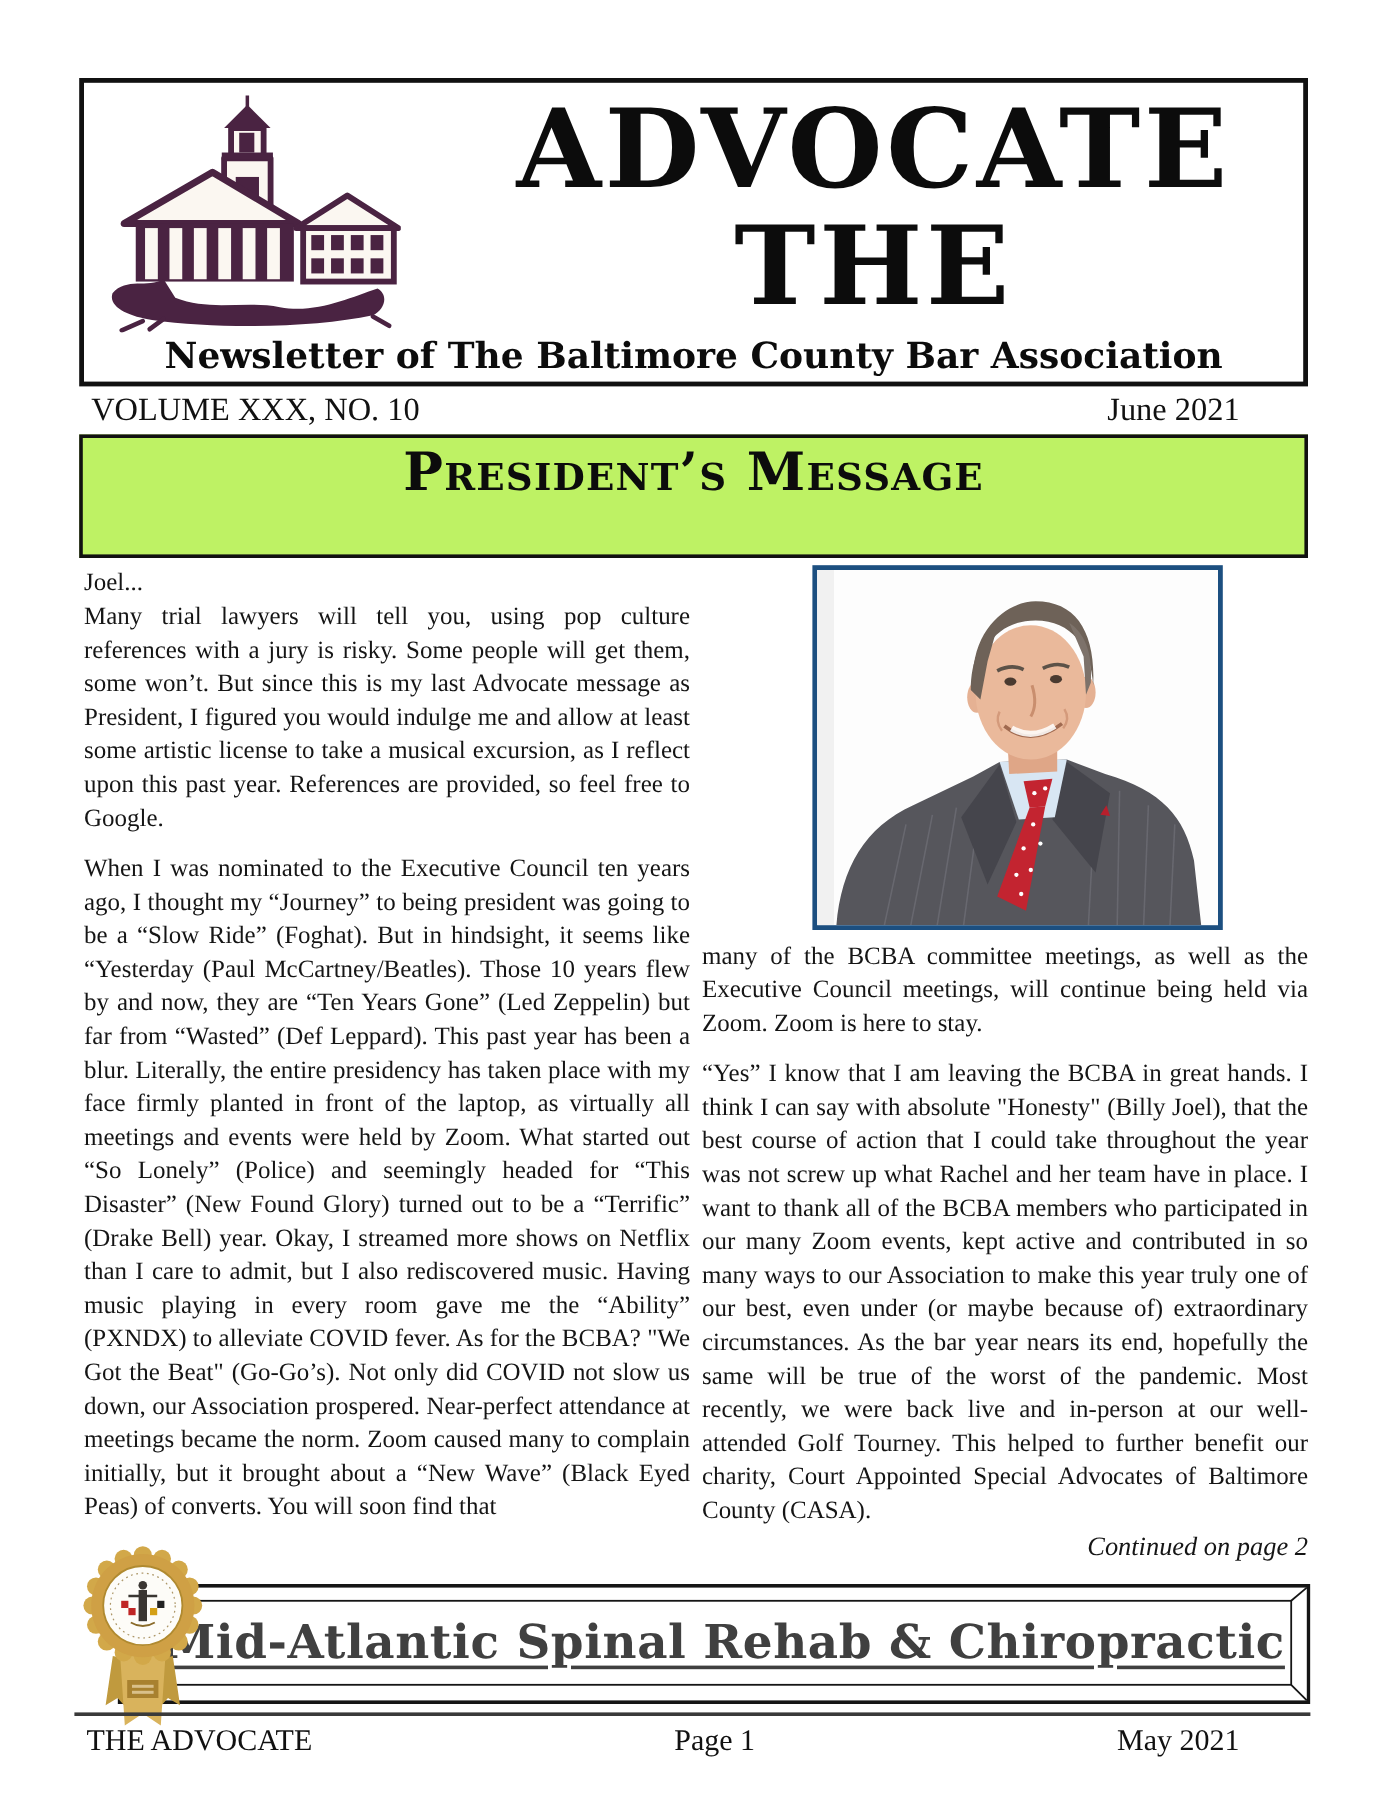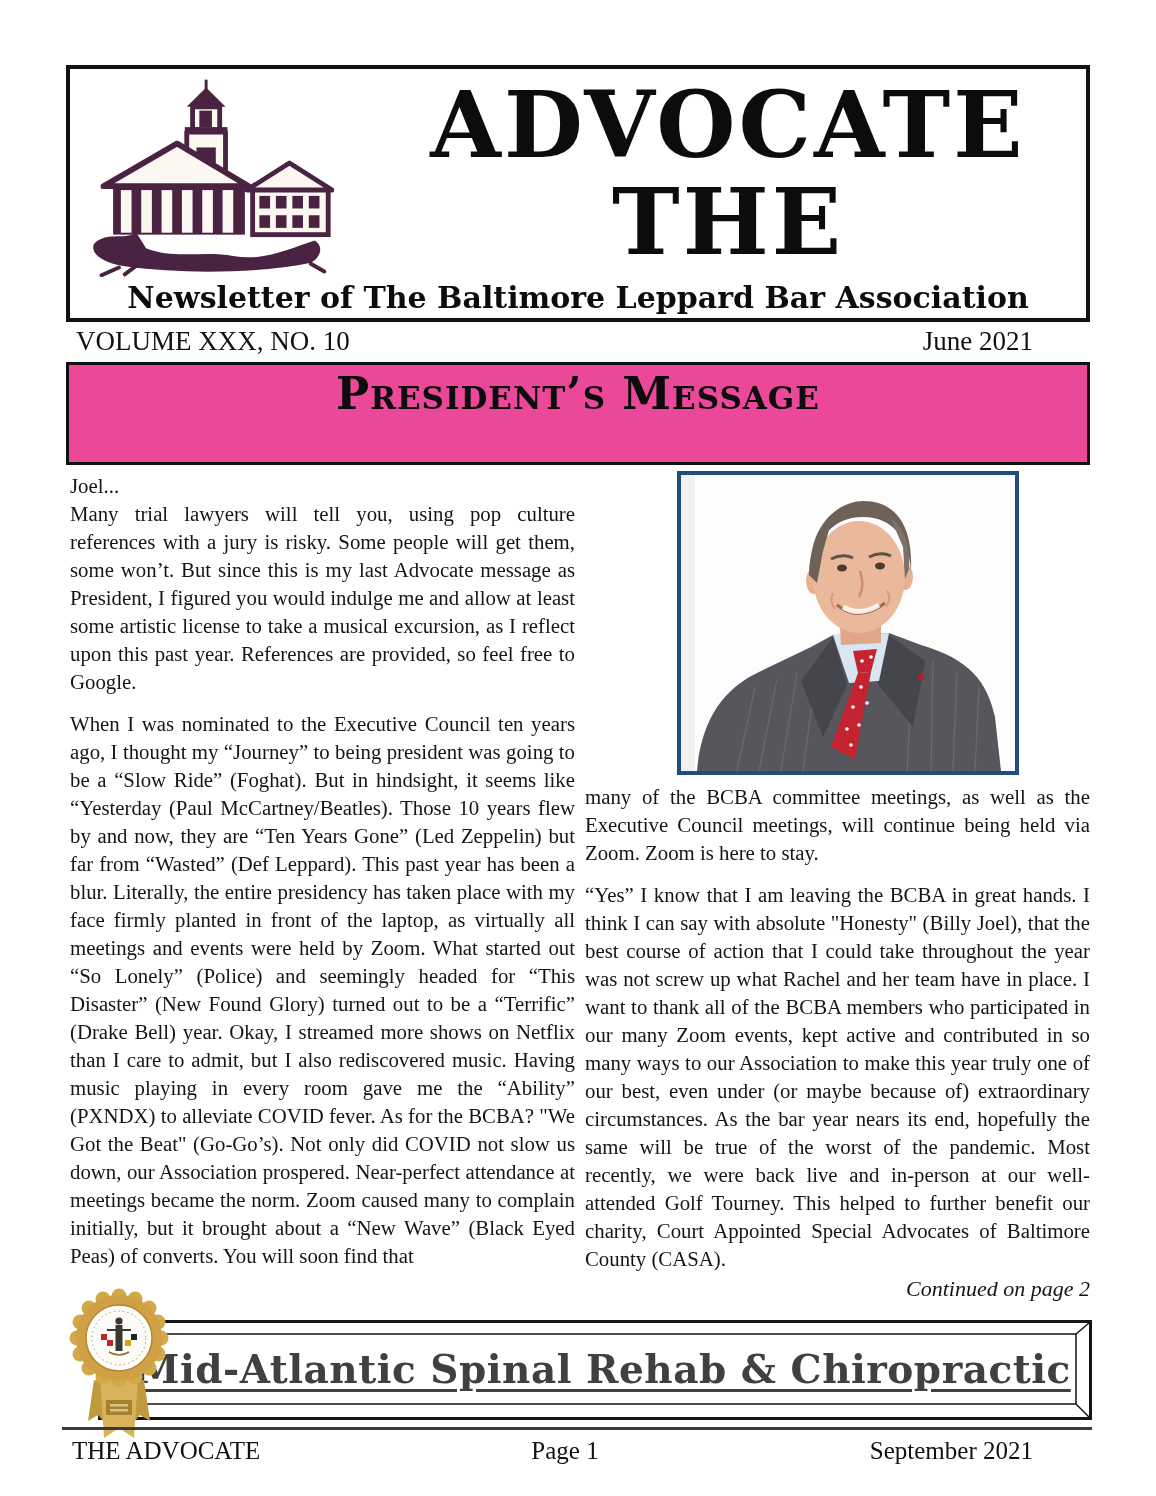--- a/index.html
+++ b/index.html
@@ -24,21 +24,21 @@
     font-weight:700;font-size:30px;line-height:34px;color:#0c0c0c;
   }
   
   .issue-line{
     position:absolute;left:76px;top:326px;width:957px;display:flex;
     justify-content:space-between;font-size:27px;line-height:30px;color:#111;
   }
   
   .title-box{
     position:absolute;left:66px;top:362px;width:1018px;height:97px;
-    border:3px solid #111;background:#ec4899;text-align:center;
+    border:3px solid #111;background:#bef264;text-align:center;
   }
   .article-title{
     margin-top:4px;font-family:"DejaVu Serif","Liberation Serif",serif;
     font-variant:small-caps;font-weight:700;font-size:44px;line-height:50px;
     letter-spacing:1px;color:#0c0c0c;
   }
   .article-byline{font-style:italic;font-size:29px;line-height:34px;color:#111;}
   
   .col{position:absolute;top:472px;width:505px;font-size:20.8px;line-height:28px;text-align:justify;}
   .col-left{left:70px;}
@@ -118,21 +118,21 @@
             <line x1="52" y1="194" x2="40" y2="203"></line>
             <line x1="232" y1="192" x2="246" y2="200"></line>
           </g>
         </svg>
       </div>
       <div class="title-wrap">
         <div class="masthead-title">ADVOCATE</div>
         <div class="masthead-title">THE</div>
       </div>
     </div>
-    <div class="masthead-subtitle">Newsletter of The Baltimore Leppard Bar Association</div>
+    <div class="masthead-subtitle">Newsletter of The Baltimore County Bar Association</div>
   </div>
 
   <div class="issue-line">
     <span>VOLUME XXX, NO. 10</span>
     <span>June 2021</span>
   </div>
 
   <div class="title-box">
     <div class="article-title">President’s Message</div>
   </div>
@@ -263,16 +263,16 @@
       <rect x="71" y="46" width="6" height="6" fill="#222222"></rect>
       <rect x="65" y="52" width="6" height="6" fill="#d4a017"></rect>
       <path d="M49 64 Q59 70 69 64" stroke="#8a6b2a" stroke-width="1.5" fill="none"></path>
     </svg>
   </div>
 
   <div class="footer-rule"></div>
   <div class="footer-row">
     <span>THE ADVOCATE</span>
     <span>Page 1</span>
-    <span>September 2021</span>
+    <span>May 2021</span>
   </div>
 
 </div>
 
 </body></html>

